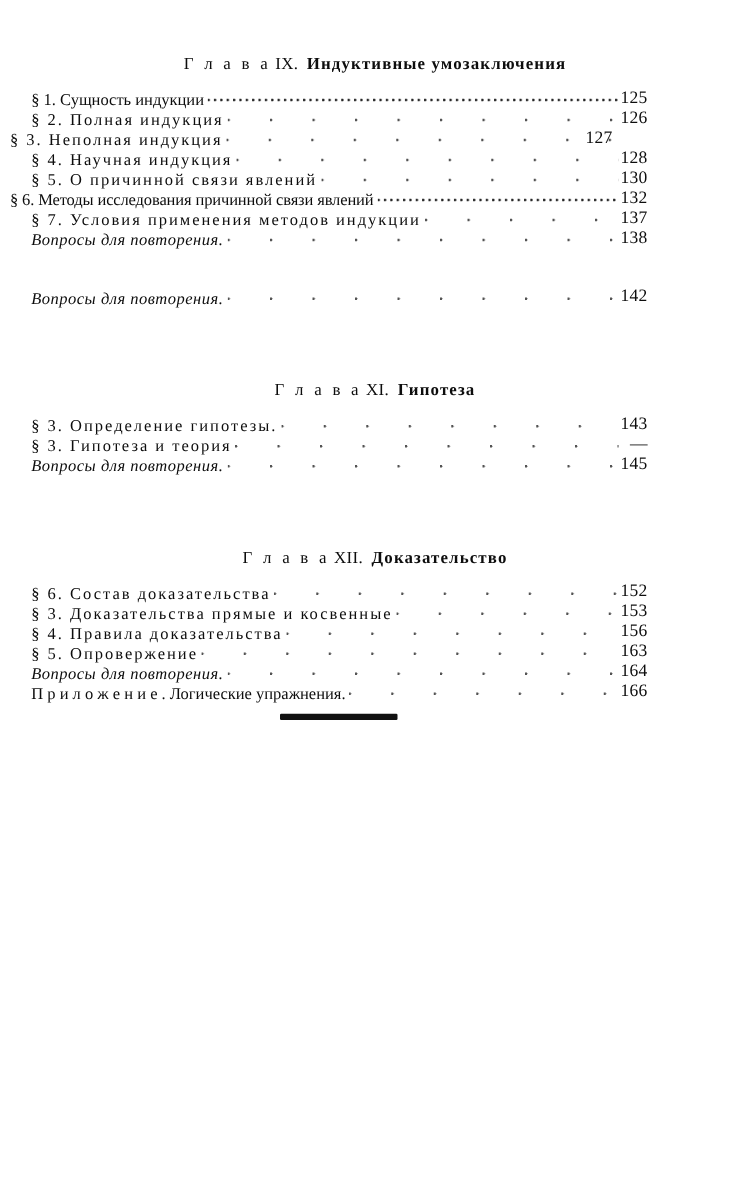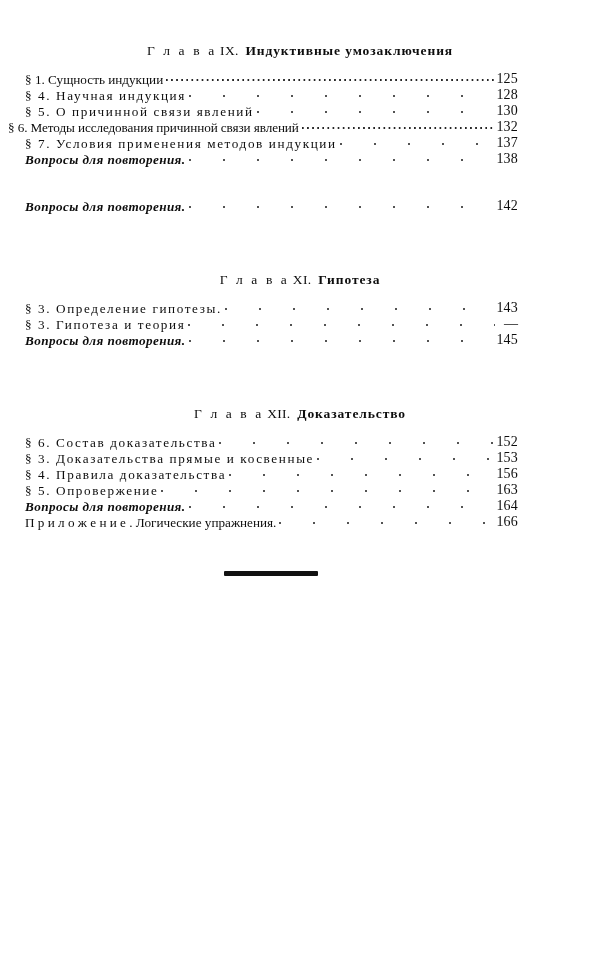--- a/index.html
+++ b/index.html
@@ -61,21 +61,21 @@
     font-size: 13.2px;
     line-height: 16px;
     height: 16px;
     white-space: nowrap;
     padding-left: 25px;
     padding-right: 103px;
   }
   .entry.outdent { padding-left: 8px; }
   .entry.italic .e-label {
     font-style: italic;
-    font-weight: bold;
+    font-weight: normal;
     letter-spacing: 0.4px;
   }
   .entry.spaced .e-label {
     letter-spacing: 1.6px;
   }
   .entry.tight .e-label {
     letter-spacing: -0.1px;
   }
 
   .e-label {
@@ -144,20 +144,30 @@
   <div class="toc" id="toc-root">
       <div class="gap-small"></div>
       <div class="chapter-head"><span class="ch-word">Г л а в а</span> <span class="ch-num">IX.</span>&nbsp;&nbsp;<span class="ch-title">Индуктивные умозаключения</span></div>
       <div class="gap-head-after"></div>
       <div class="entry">
         <span class="e-label">§  1.  Сущность индукции</span>
         <span class="leader dense"></span>
         <span class="e-page">125</span>
       </div>
       <div class="entry spaced">
+        <span class="e-label">§  2.  Полная   индукция</span>
+        <span class="leader"></span>
+        <span class="e-page">126</span>
+      </div>
+      <div class="entry outdent spaced">
+        <span class="e-label">§ 3.  Неполная  индукция</span>
+        <span class="leader"></span>
+        <span class="e-page shift-left">127</span>
+      </div>
+      <div class="entry spaced">
         <span class="e-label">§  4.  Научная  индукция</span>
         <span class="leader"></span>
         <span class="e-page">128</span>
       </div>
       <div class="entry spaced">
         <span class="e-label">§  5.  О  причинной  связи  явлений</span>
         <span class="leader"></span>
         <span class="e-page">130</span>
       </div>
       <div class="entry outdent tight">

